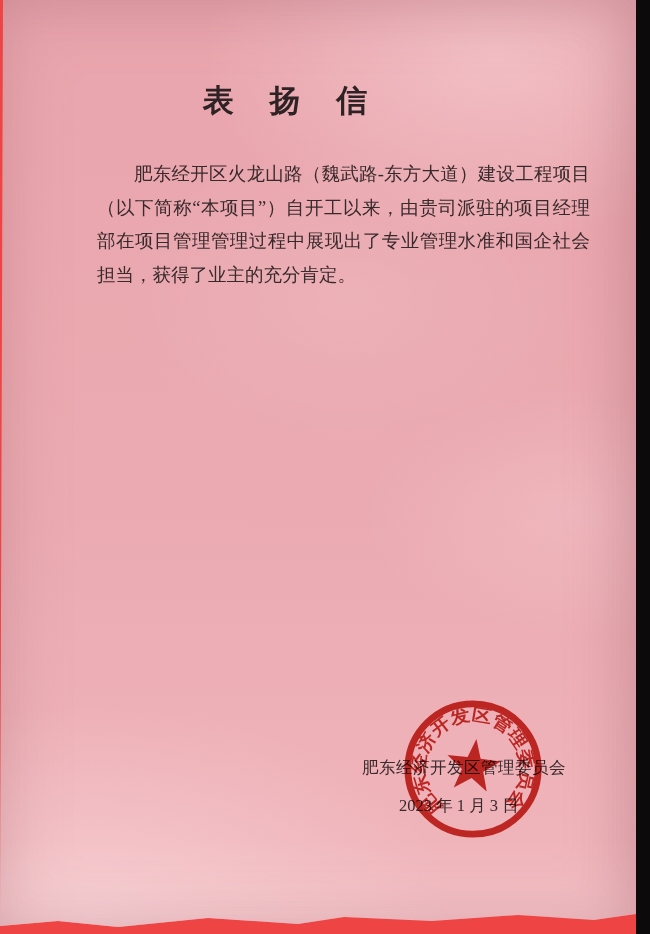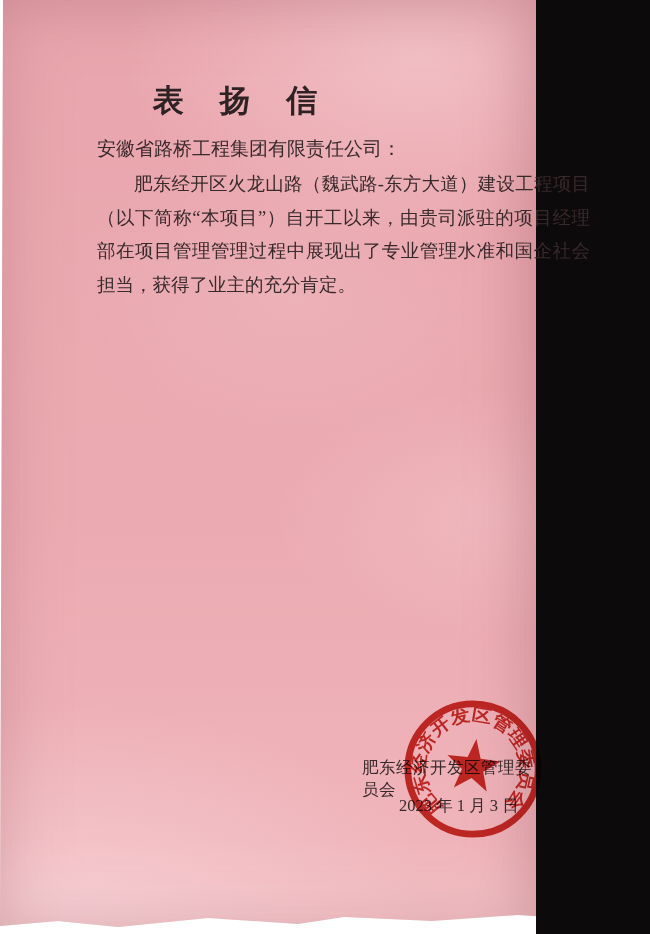--- a/index.html
+++ b/index.html
@@ -6,23 +6,23 @@
     margin: 0;
     padding: 0;
     width: 650px;
     height: 934px;
     background: #0d0a0b;
     overflow: hidden;
     font-family: "Liberation Serif", "DejaVu Serif", serif;
   }
   .photo {
     position: relative;
-    width: 536px;
+    width: 636px;
     height: 934px;
-    background: #ffffff;
+    background: #ef4444;
   }
   
   .paper {
     position: absolute;
     inset: 0;
     background:
       radial-gradient(420px 260px at 78% 6%, rgba(250,216,219,0.50), rgba(250,216,219,0) 70%),
       radial-gradient(520px 300px at 14% 98%, rgba(252,227,230,0.45), rgba(252,227,230,0) 70%),
       radial-gradient(340px 220px at 55% 32%, rgba(255,255,255,0.10), rgba(255,255,255,0) 70%),
       radial-gradient(300px 180px at 90% 55%, rgba(255,240,242,0.18), rgba(255,240,242,0) 70%),
@@ -50,21 +50,21 @@
     color: #2e2224;
   }
   .salutation {
     position: absolute;
     top: 136px;
     left: 97px;
     font-size: 19px;
   }
   .letter-body {
     position: absolute;
-    top: 168px;
+    top: 158px;
     left: 97px;
     width: 493px;
     font-size: 18.5px;
     line-height: 33.5px;
     text-align: justify;
   }
   .letter-body p {
     margin: 0;
     text-indent: 2em;
   }
@@ -105,21 +105,20 @@
 </style>
 </head>
 <body>
 
 <div class="photo">
   <div class="paper"></div>
   <div class="content">
 
     <h1 class="title">表 扬 信</h1>
 
-    <div class="salutation">安徽省路桥工程集团有限责任公司：</div>
 
     <div class="letter-body">
       <p>肥东经开区火龙山路（魏武路-东方大道）建设工程项目（以下简称“本项目”）自开工以来，由贵司派驻的项目经理部在项目管理管理过程中展现出了专业管理水准和国企社会担当，获得了业主的充分肯定。</p>
     </div>
 
     <div class="signature">肥东经济开发区管理委员会</div>
 
     <div class="date">2023 年 1 月 3 日</div>
 
     <svg class="seal" viewBox="0 0 140 140" width="146" height="146" aria-hidden="true">

